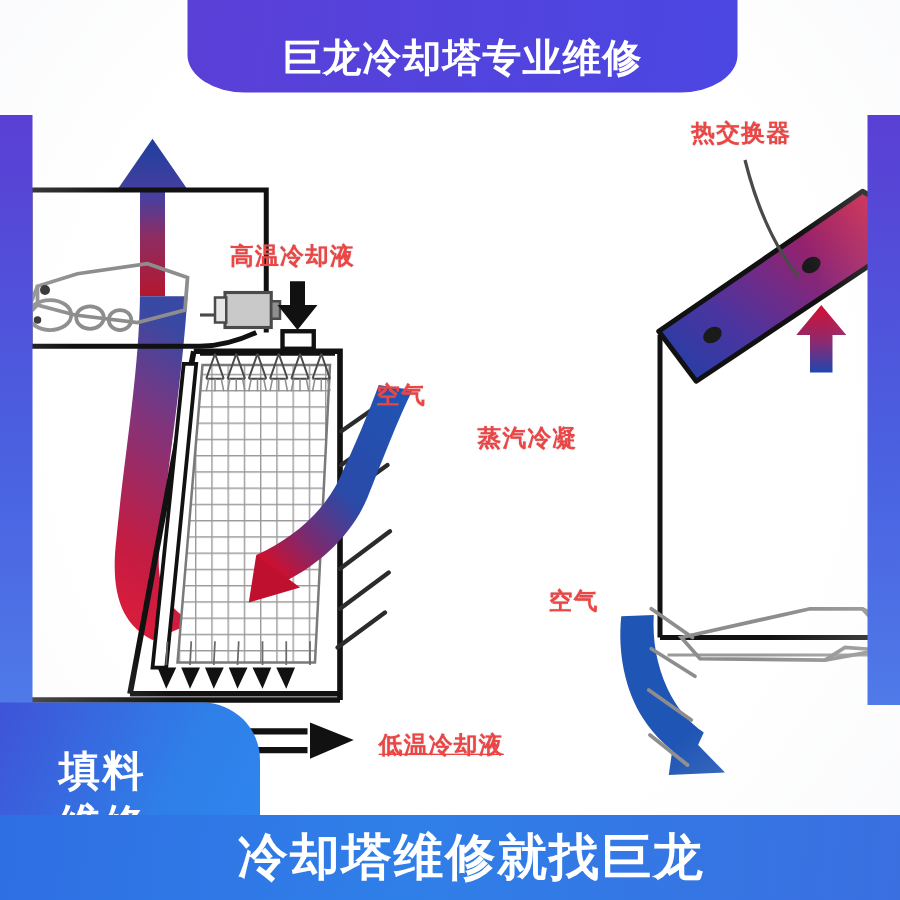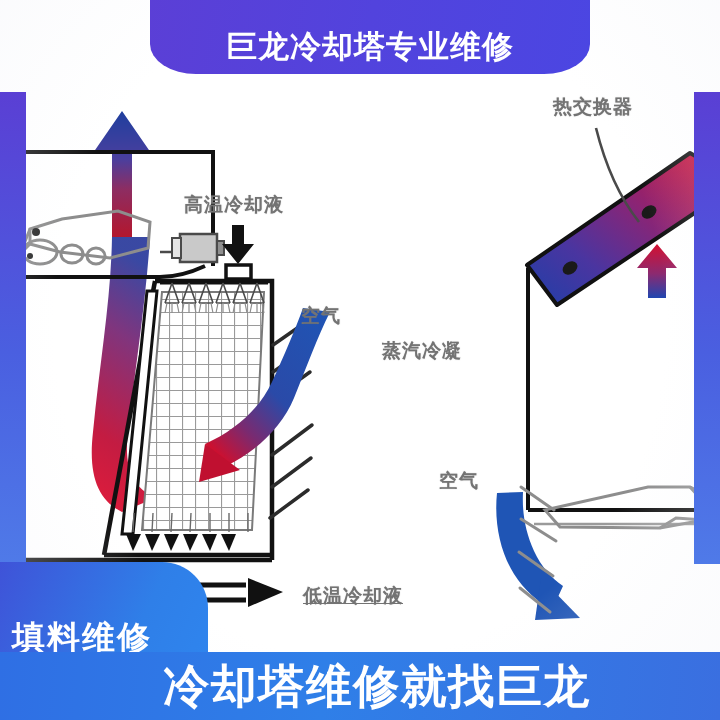--- a/index.html
+++ b/index.html
@@ -66,58 +66,58 @@
     bottom: 0;
     width: 720px;
     height: 68px;
     background: linear-gradient(95deg, #2f6fe4 0%, #2f7fe8 45%, #3a6fe0 100%);
     display: flex;
     align-items: center;
     justify-content: center;
   }
   #bottom-bar-text {
     color: #ffffff;
-    font-size: 46px;
+    font-size: 40px;
     font-weight: bold;
     letter-spacing: 1.5px;
     line-height: 1;
     white-space: nowrap;
     margin-left: 34px;
   }
 
   
   #fill-badge {
     position: absolute;
     left: 0px;
     top: 562px;
     width: 208px;
     height: 158px;
     background: linear-gradient(115deg, #3f53d8 0%, #2f7fe8 60%, #2f86ef 100%);
     border-top-right-radius: 46px;
     display: flex;
-    flex-direction: row;
+    flex-direction: column;
     align-items: center;
     justify-content: center;
     box-sizing: border-box;
     padding-right: 44px;
     padding-bottom: 6px;
   }
   #fill-badge-line1, #fill-badge-line2 {
     color: #ffffff;
     font-size: 33px;
     font-weight: bold;
     line-height: 1.26;
     letter-spacing: 2px;
     white-space: nowrap;
   }
 
   
   .diagram-label {
     position: absolute;
-    color: #737373;
+    color: #ef4444;
     font-weight: bold;
     font-size: 19px;
     letter-spacing: 1px;
     white-space: nowrap;
     text-shadow: 0 0 1px rgba(120,120,120,0.5);
   }
   #label-hot-coolant { left: 184px; top: 192px; }
   #label-heat-exchanger { left: 553px; top: 94px; }
   #label-air-upper { left: 301px; top: 303px; }
   #label-steam-condense { left: 382px; top: 338px; }

